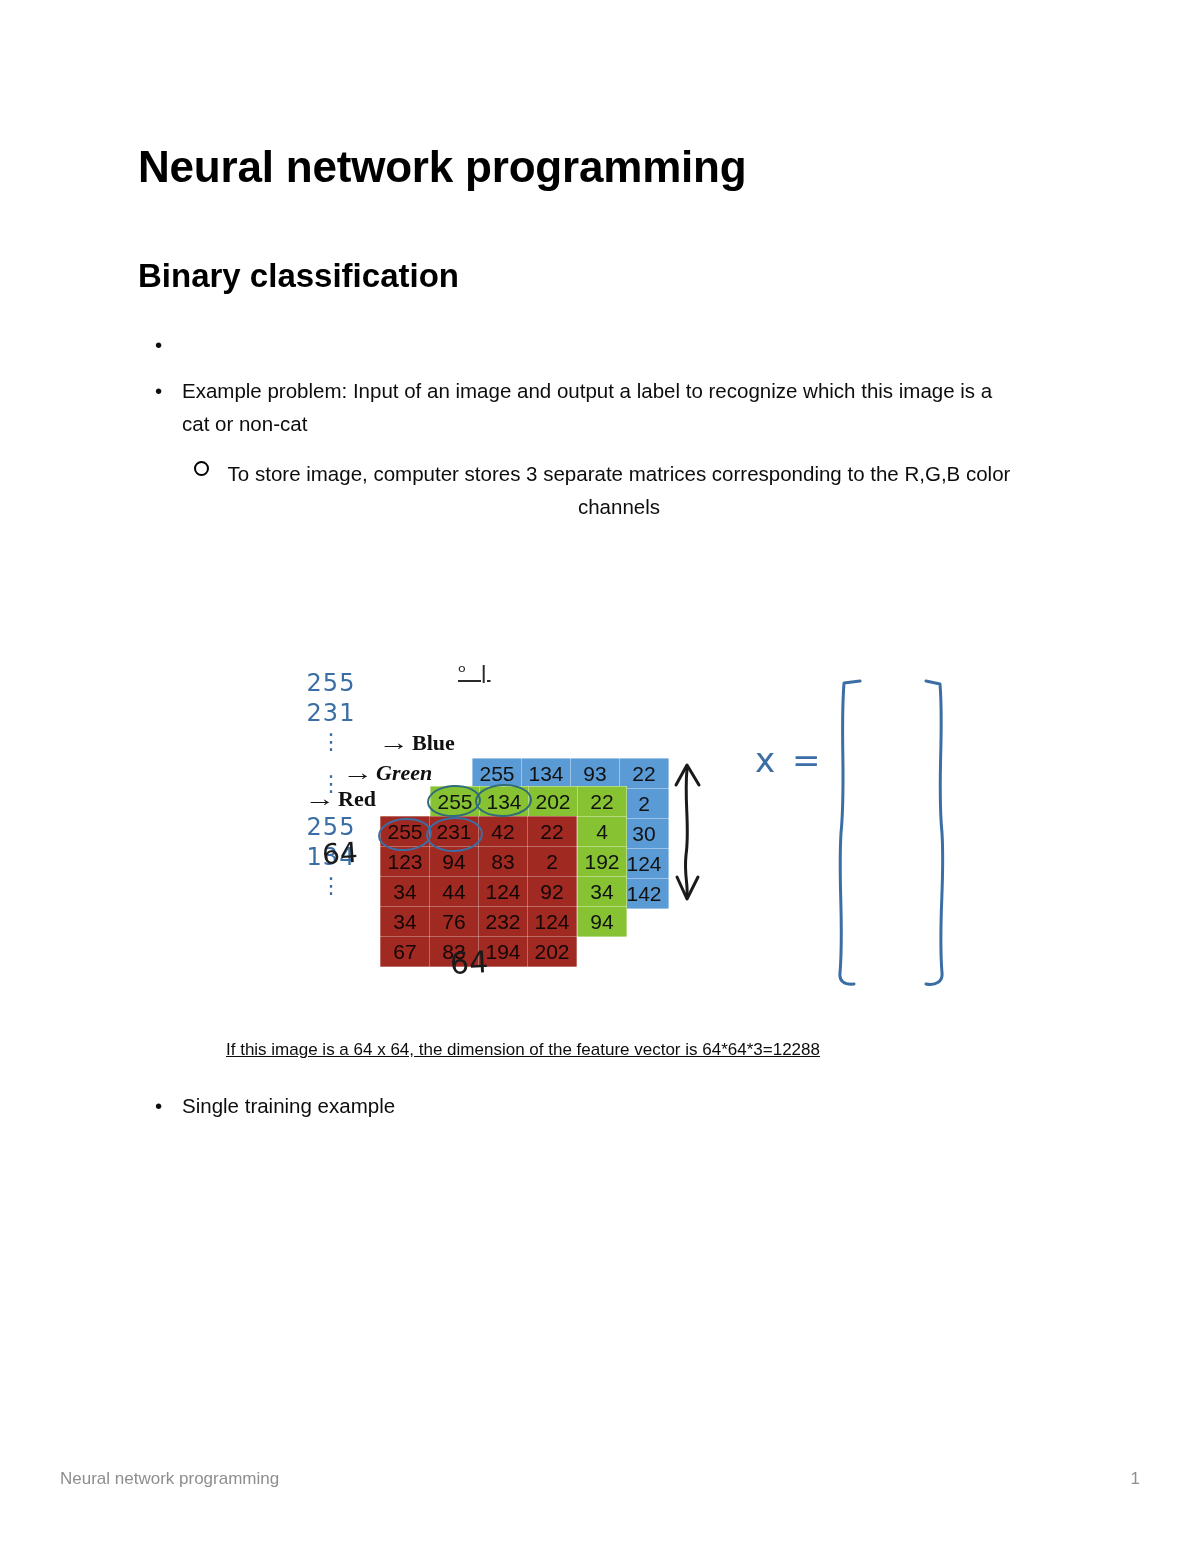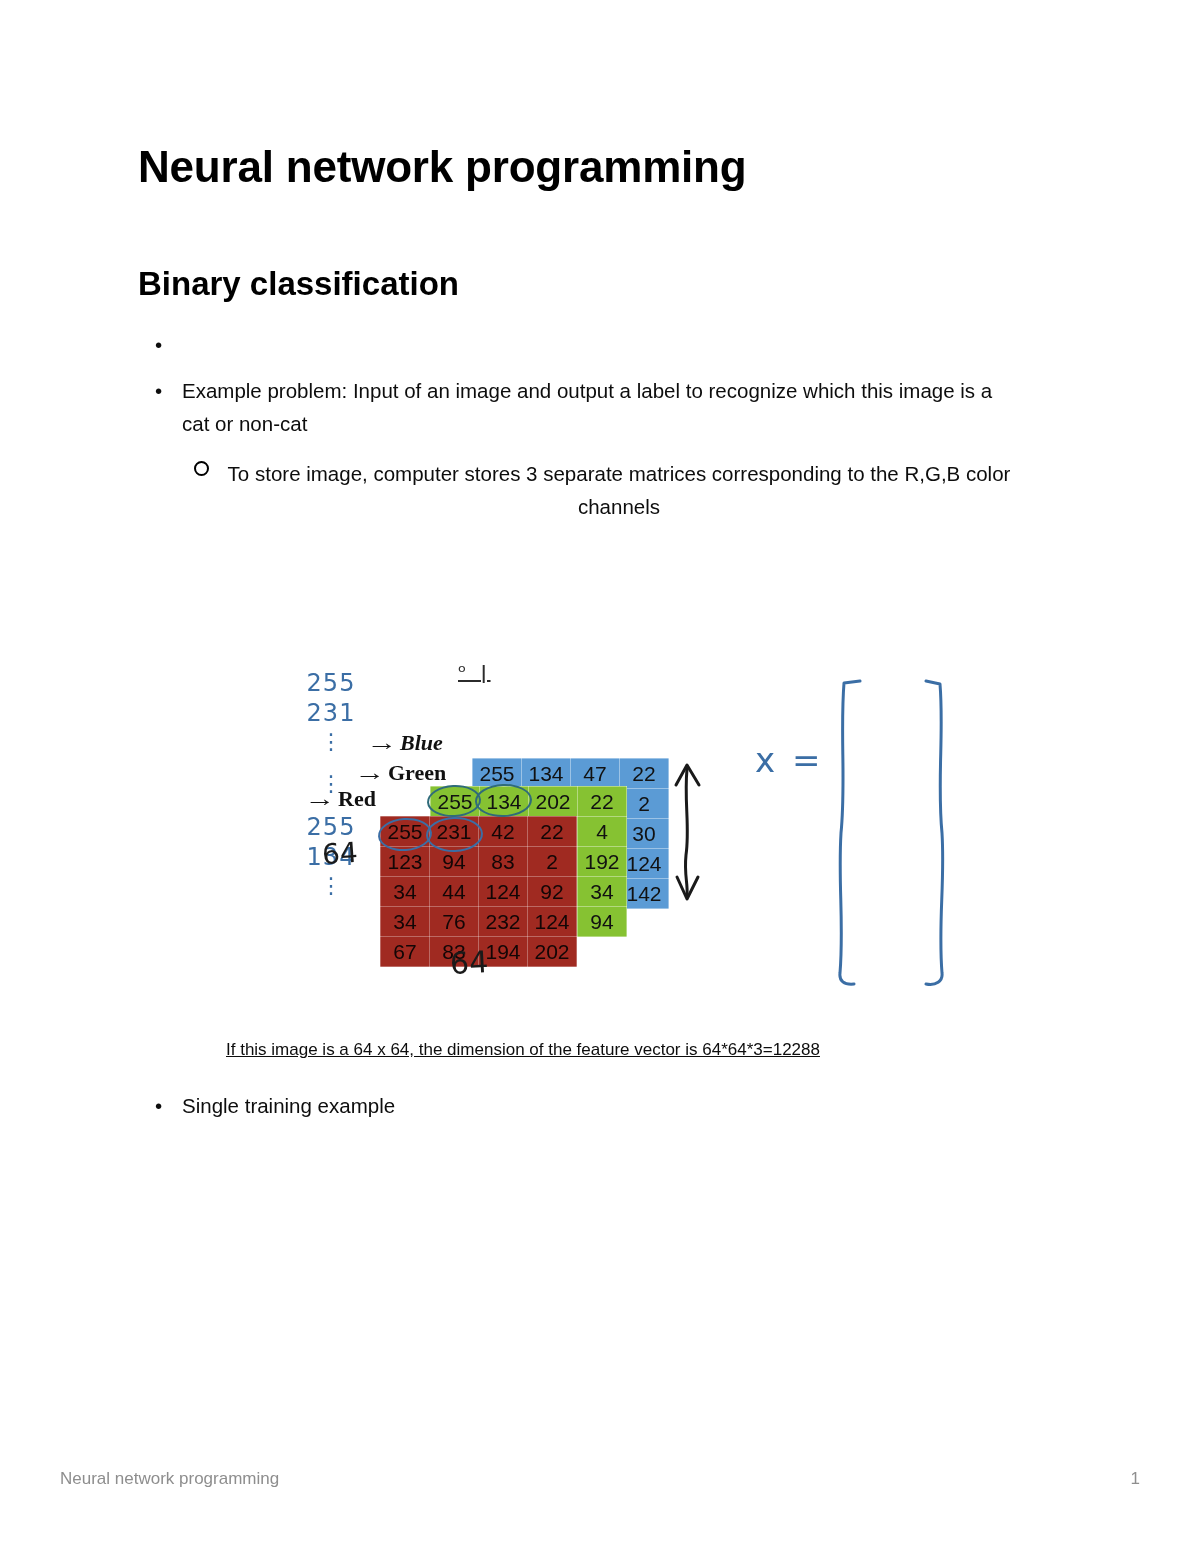--- a/index.html
+++ b/index.html
@@ -32,21 +32,20 @@
     letter-spacing: -0.2px;
     line-height: 1.1;
   }
   .section-title {
     position: absolute;
     left: 138px;
     top: 258px;
     font-size: 33px;
     font-weight: bold;
     line-height: 1.1;
-    margin-top: 8px;
   }
 
   
   .bullet {
     position: absolute;
     font-size: 20.5px;
     line-height: 1.62;
     color: #0d0d0d;
   }
   .bullet .marker {
@@ -136,22 +135,22 @@
   
   .chan-label {
     position: absolute;
     font-family: "Liberation Serif", serif;
     font-size: 22px;
     font-weight: bold;
     color: #111;
     white-space: nowrap;
     z-index: 5;
   }
-  #lab-blue  { left: 100px; top: 75px; font-style: italic; }
-  #lab-green { left: 88px;  top: 105px; }
+  #lab-blue  { left: 112px; top: 75px; }
+  #lab-green { left: 76px;  top: 105px; font-style: italic; }
   #lab-red   { left: 38px;  top: 131px; }
   .chan-label .arr {
     display: inline-block;
     margin-right: 7px;
     font-size: 23px;
     transform: scaleX(1.35);
   }
 
   
   .hand {
@@ -268,21 +267,21 @@
     </div>
     <div class="chan-label" id="lab-red">
       <span class="arr">→</span><span>Red</span>
     </div>
 
     <table class="matrix" id="mat-blue">
         <tbody>
           <tr>
             <td>255</td>
             <td>134</td>
-            <td>47</td>
+            <td>93</td>
             <td>22</td>
           </tr>
           <tr>
             <td></td>
             <td></td>
             <td></td>
             <td>2</td>
           </tr>
           <tr>
             <td></td>

